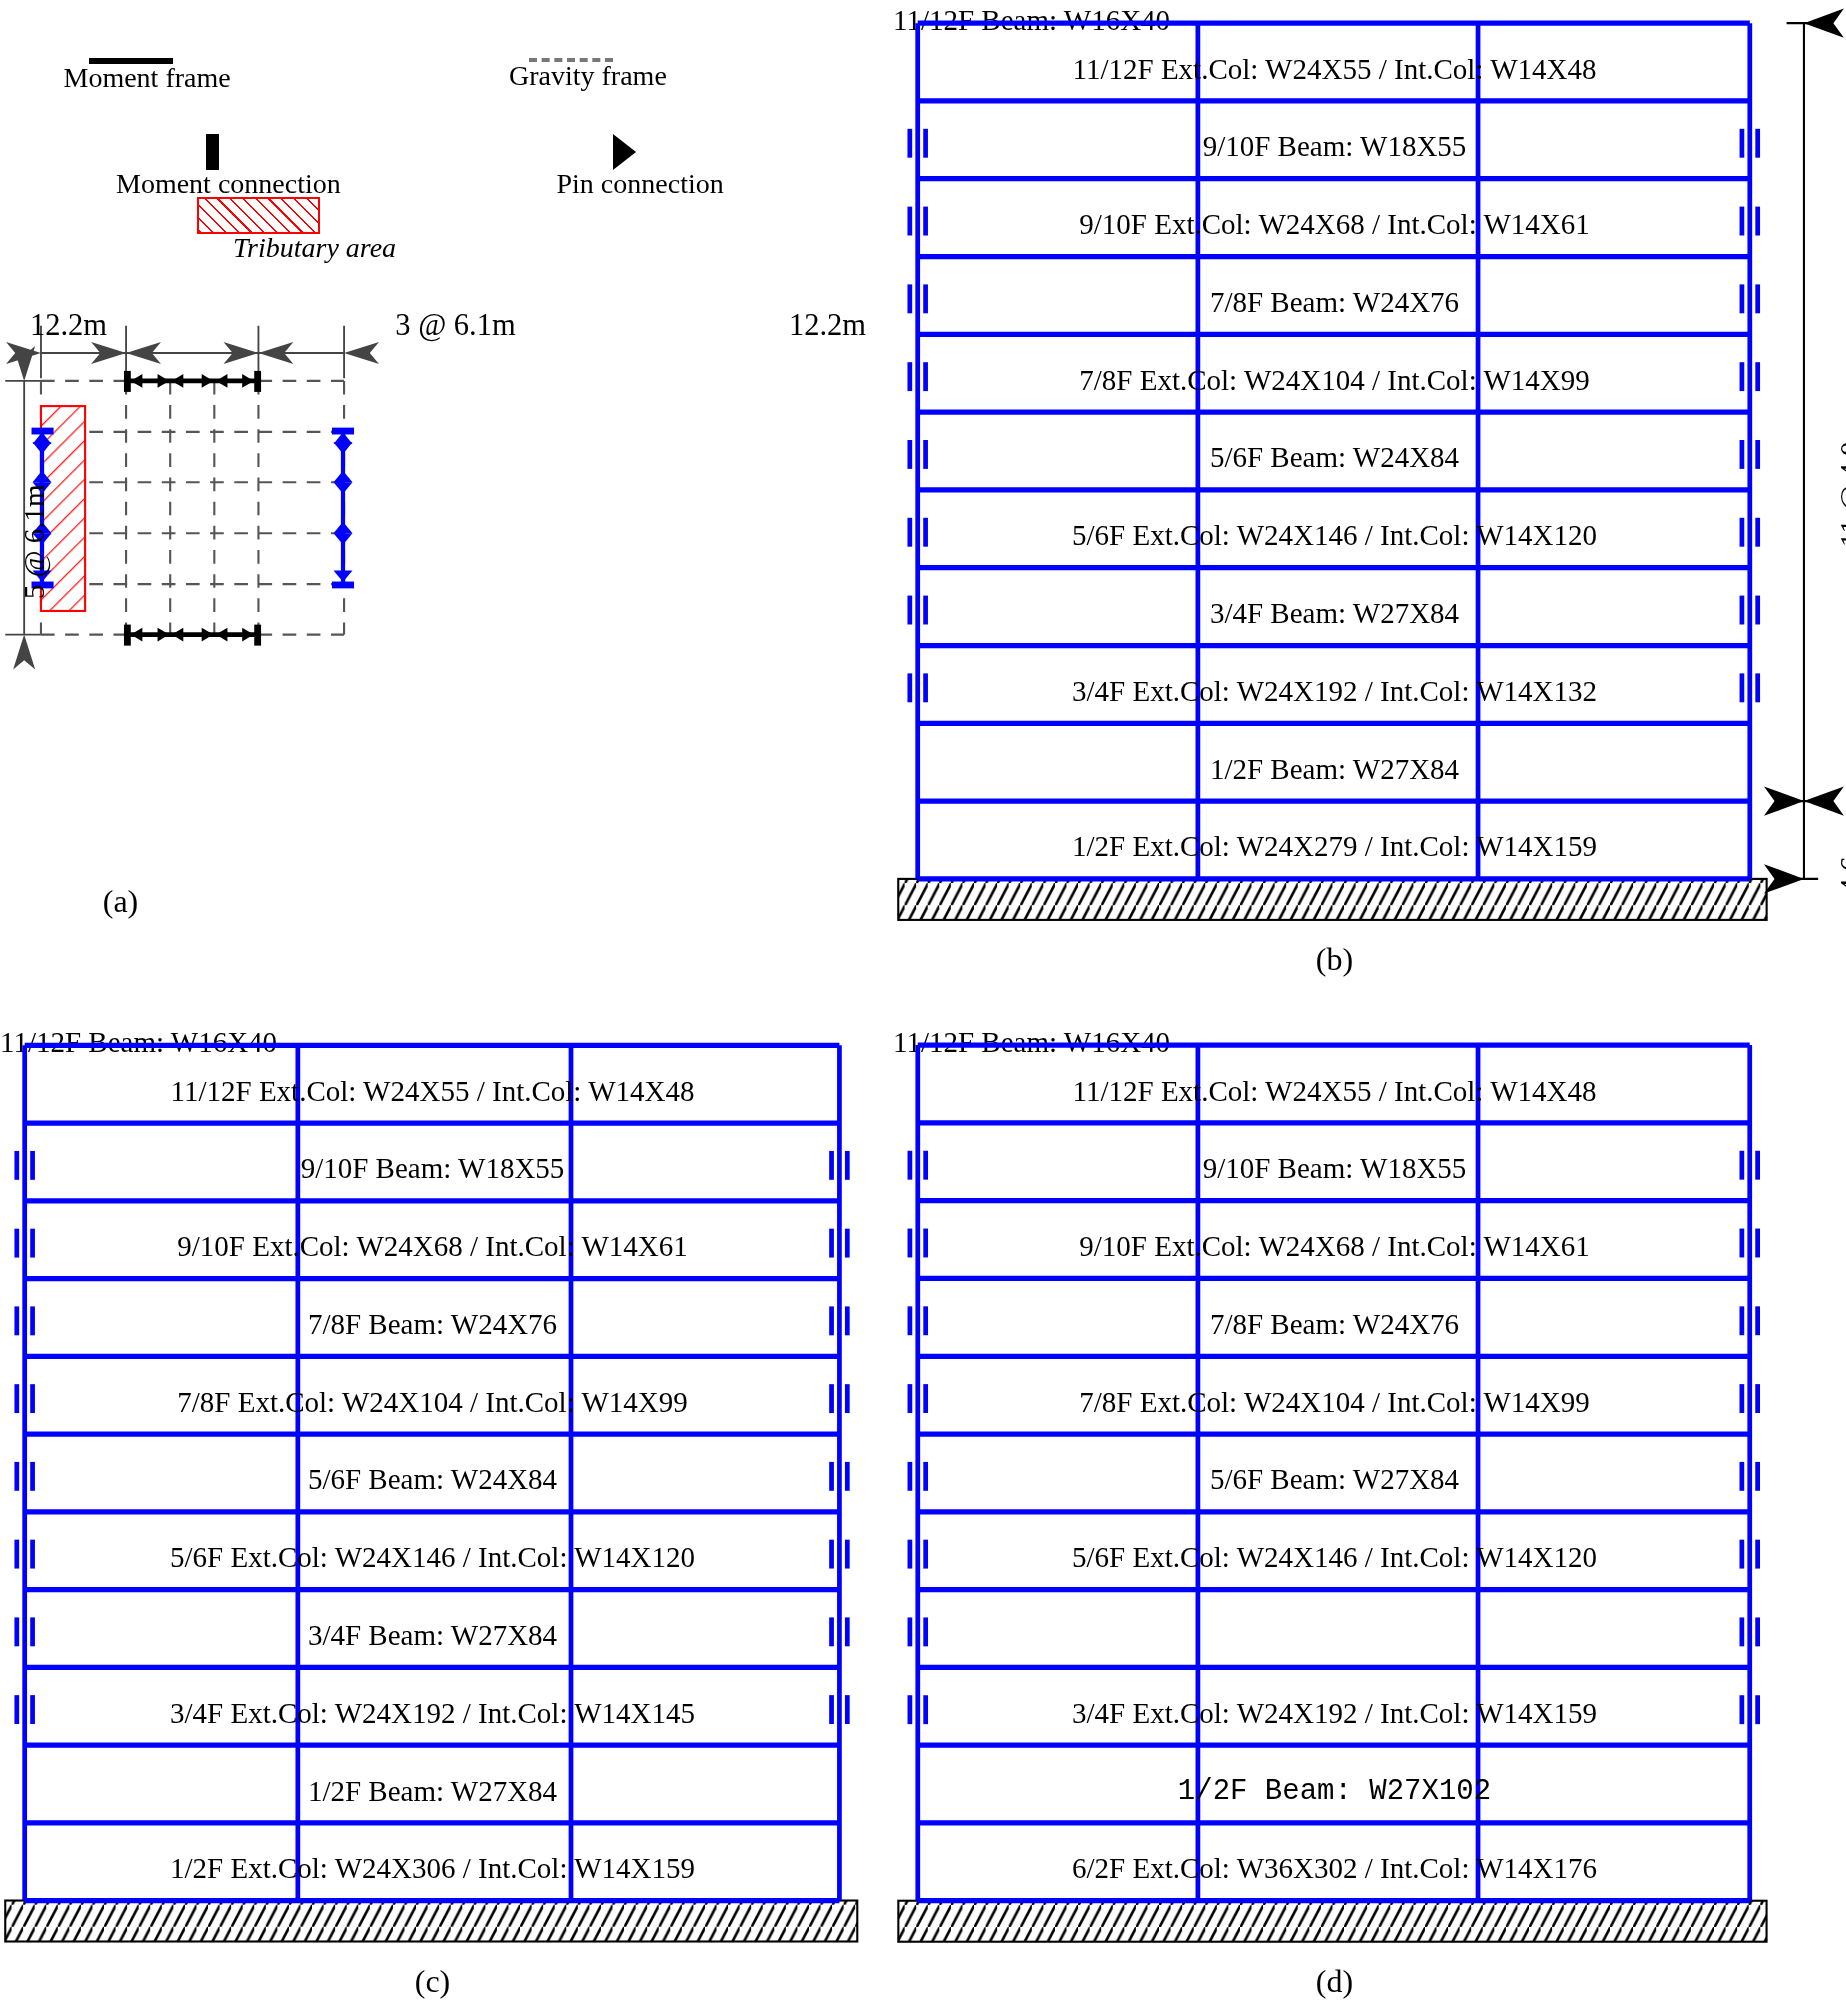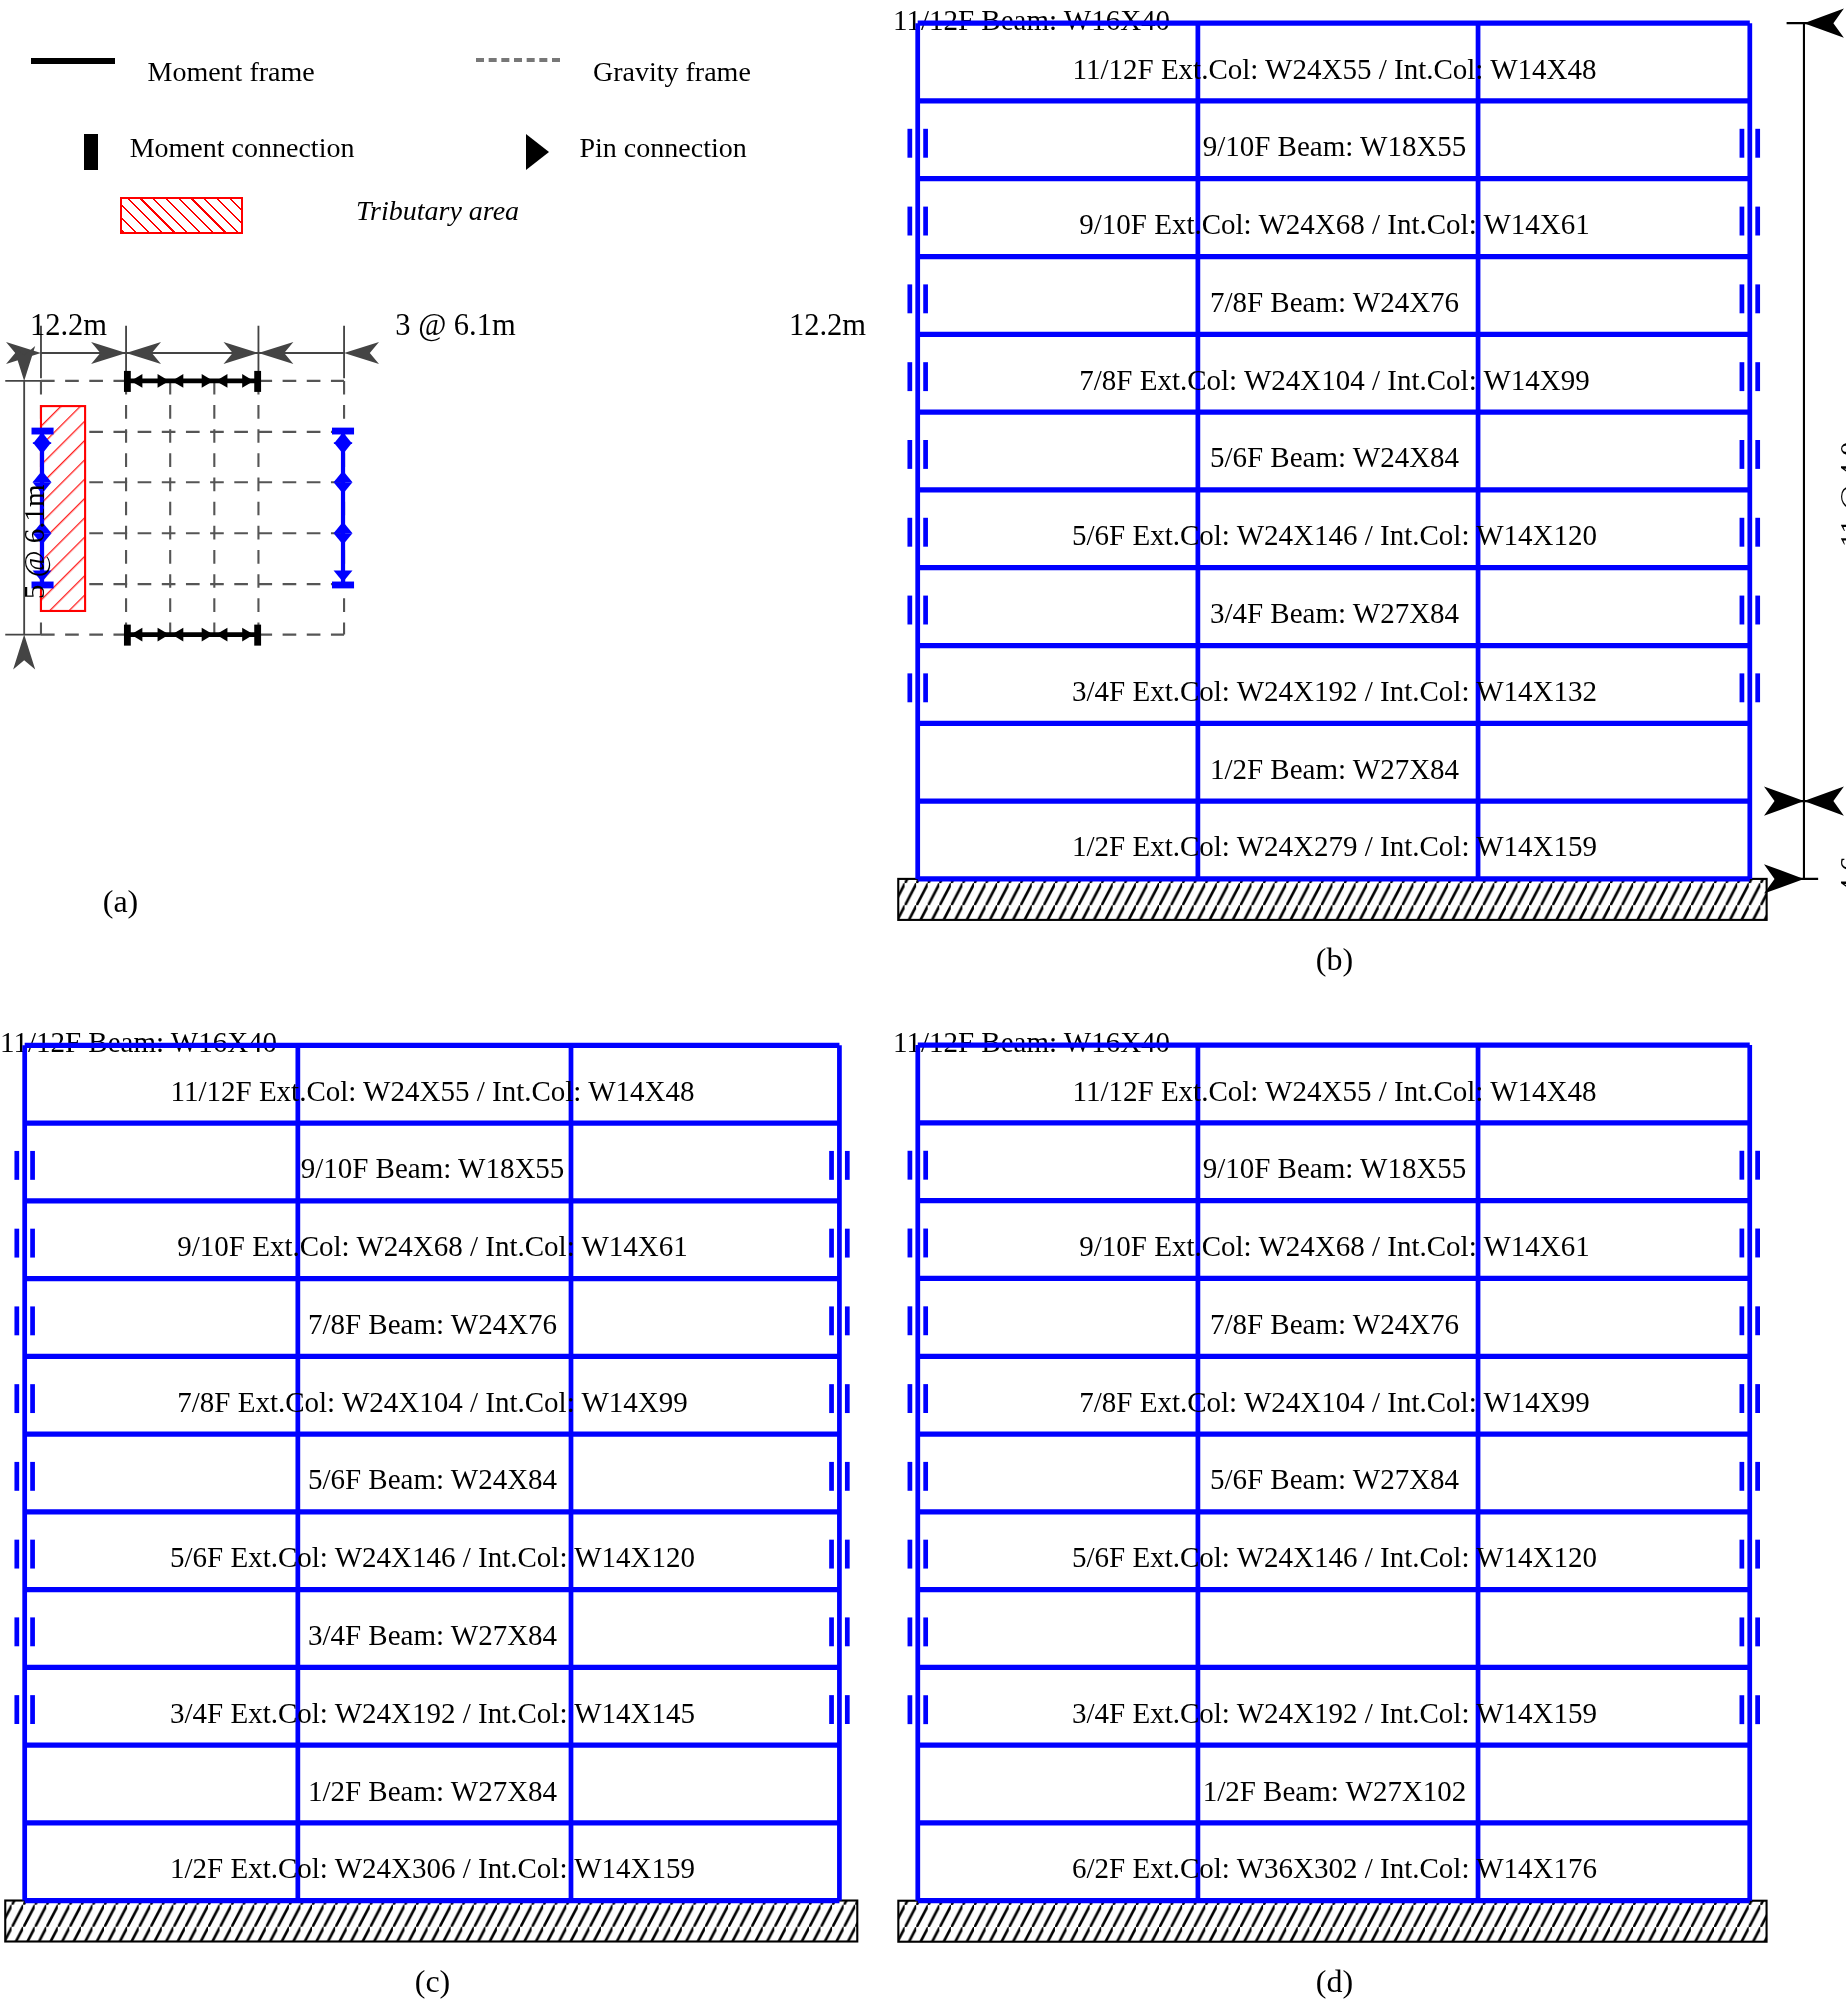--- a/index.html
+++ b/index.html
@@ -11,21 +11,21 @@
     width: 1846px; height: 2005px;
     position: relative;
     font-family: "Liberation Serif", "DejaVu Serif", serif;
     color: #000000;
     overflow: hidden;
   }
   .panel { position: absolute; }
 
   
   #legend { left: 0px; top: 0px; width: 893px; height: 273px; }
-  .leg-row { position: absolute; display: flex; align-items: flex-start; }
+  .leg-row { position: absolute; display: flex; align-items: center; flex-direction: column; }
   .leg-label {
     font-size: 28px;
     line-height: 1;
     white-space: nowrap;
     color: #000;
   }
   .swatch-solid {
     width: 84px; height: 6.3px; background: #000000;
   }
   .swatch-dashed {
@@ -515,18 +515,18 @@
   </svg>
 
   <div class="frame-text" style="left:0px; top:53px;  width:883px;">11/12F Ext.Col: W24X55 / Int.Col: W14X48</div>
   <div class="frame-text" style="left:0px; top:130px;  width:883px;">9/10F Beam: W18X55</div>
   <div class="frame-text" style="left:0px; top:208px;  width:883px;">9/10F Ext.Col: W24X68 / Int.Col: W14X61</div>
   <div class="frame-text" style="left:0px; top:286px;  width:883px;">7/8F Beam: W24X76</div>
   <div class="frame-text" style="left:0px; top:364px;  width:883px;">7/8F Ext.Col: W24X104 / Int.Col: W14X99</div>
   <div class="frame-text" style="left:0px; top:441px;  width:883px;">5/6F Beam: W27X84</div>
   <div class="frame-text" style="left:0px; top:519px;  width:883px;">5/6F Ext.Col: W24X146 / Int.Col: W14X120</div>
   <div class="frame-text" style="left:0px; top:675px; width:883px;">3/4F Ext.Col: W24X192 / Int.Col: W14X159</div>
-  <div class="frame-text" style="left:0px; top:753px; width:883px;">1/2F Beam: W27X102</div>
+  <div class="frame-text" style="left:0px; top:753px; width:883px;font-family:Liberation Mono, monospace;">1/2F Beam: W27X102</div>
   <div class="frame-text" style="left:0px; top:830px; width:883px;">6/2F Ext.Col: W36X302 / Int.Col: W14X176</div>
 
   <div class="caption" style="left:0px; top:941px; width:883px;">(d)</div>
 </div>
 
 
 </body></html>

